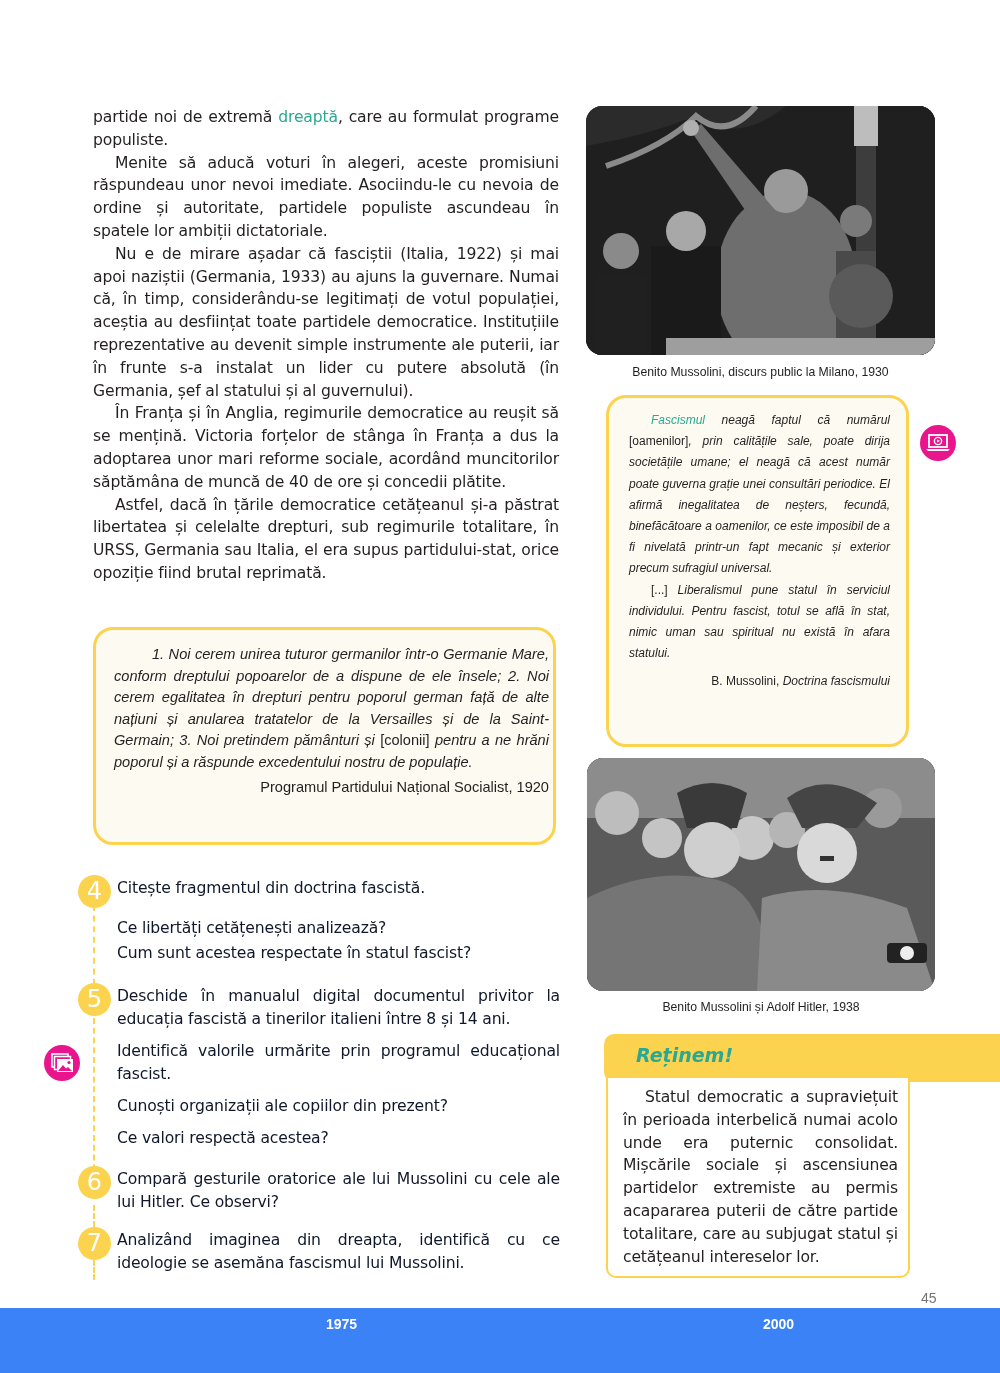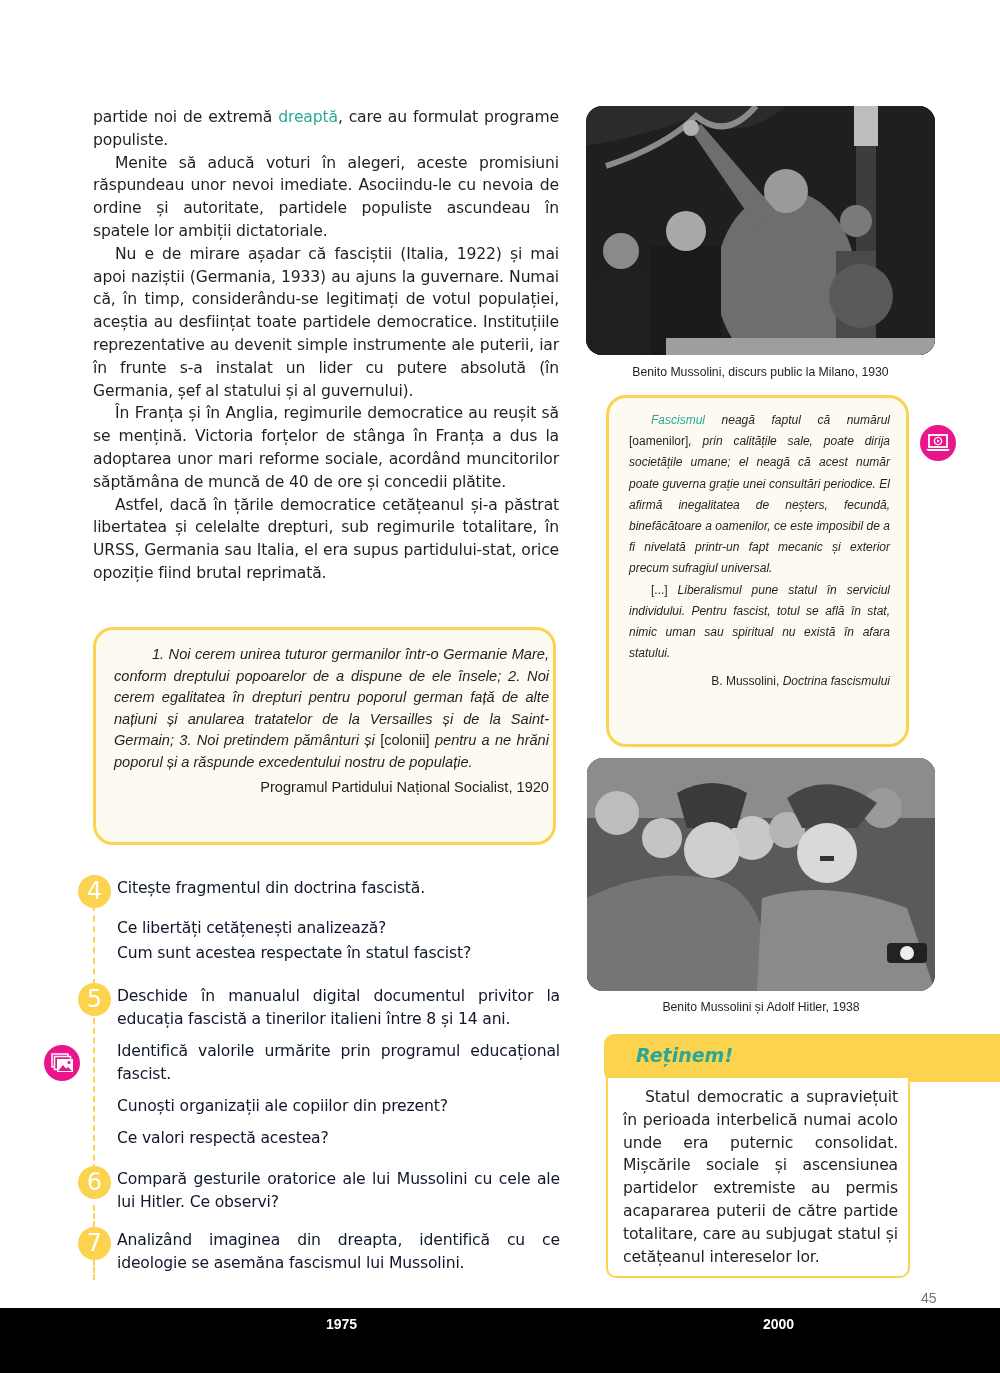--- a/index.html
+++ b/index.html
@@ -76,21 +76,21 @@
     padding: 8px 10px 6px 15px;
     font-size: 15.6px; line-height: 22.8px; text-align: justify; letter-spacing: -0.15px;
   }
   .retinem-box p { text-indent: 22px; }
 
   .page-number {
     position: absolute; left: 921px; top: 1290px; font-family: "Liberation Sans", sans-serif;
     font-size: 14px; color: #737373;
   }
   .footer-band {
-    position: absolute; left: 0; top: 1308px; width: 1000px; height: 65px; background: #000000;
+    position: absolute; left: 0; top: 1308px; width: 1000px; height: 65px; background: #3b82f6;
   }
   .footer-year {
     position: absolute; top: 8px; color: #ffffff; font-family: "Liberation Sans", sans-serif;
     font-size: 14px; font-weight: bold;
   }
 </style>
 </head>
 <body>
 
 <div class="main-text">

